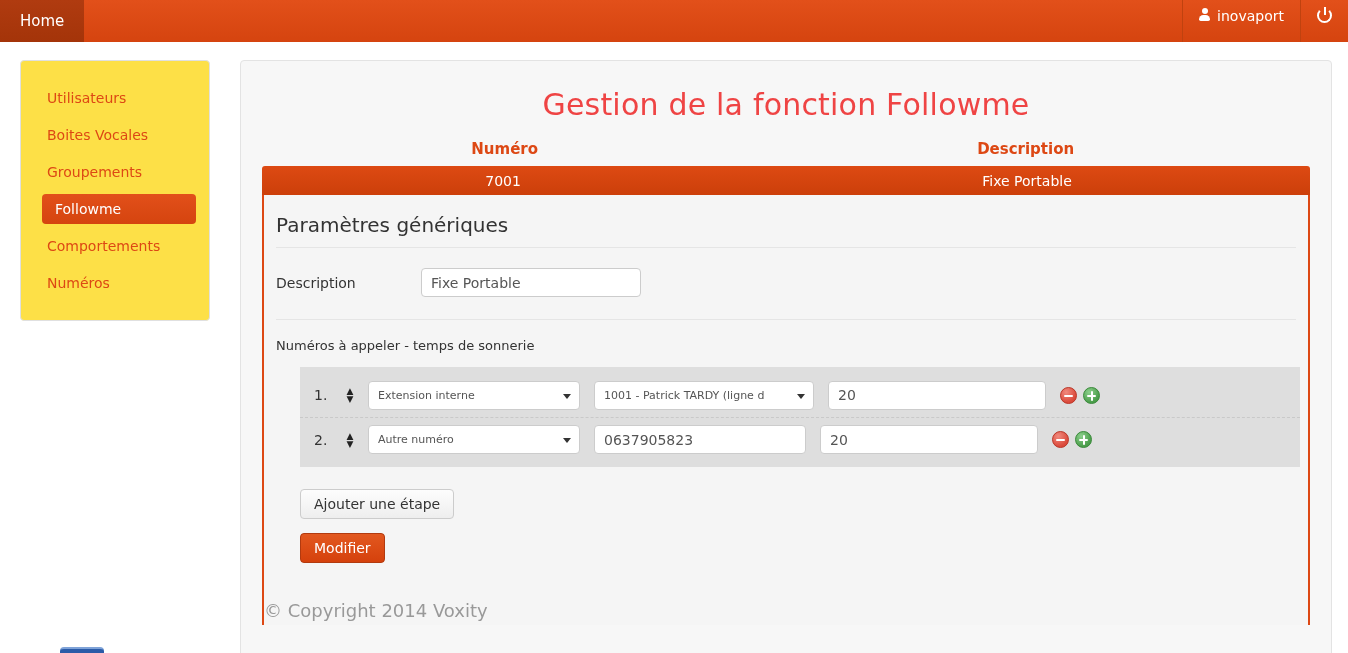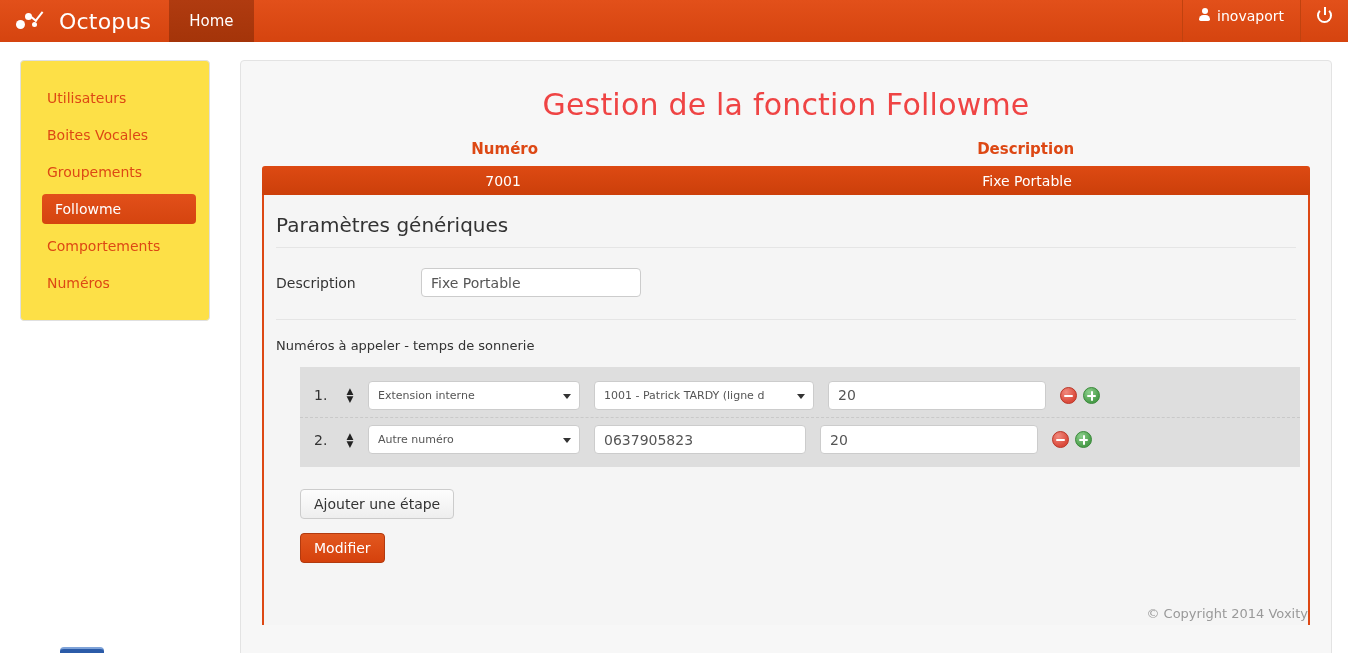--- a/index.html
+++ b/index.html
@@ -164,42 +164,33 @@
   }
   .btn-primary{
     display:inline-block; margin:14px 0 0 24px;
     height:30px; line-height:28px; padding:0 13px;
     background:#dd4814; background-image:linear-gradient(to bottom,#e2581f,#d5410c);
     border:1px solid #b23a0f; border-radius:4px;
     font-size:14px; color:#fff; font-family:"DejaVu Sans", sans-serif;
   }
   .footer{
     position:absolute; left:0; right:0; bottom:4px;
-    text-align:right; color:#999; font-size:13px;
+    text-align:left; color:#999; font-size:18px;
   }
 
   .chat-widget{
     position:absolute; left:60px; bottom:0; width:44px; height:6px;
     background:#2b5ba8; border-radius:4px 4px 0 0;
     border-top:2px solid #7fa3d8;
   }
 </style>
 </head>
 <body>
 
 <div class="navbar">
-  <div class="brand">
-    <span class="logo">
-      <span class="d1"></span>
-        <span class="d2"></span>
-        <span class="d3"></span>
-        <span class="tick"></span>
-    </span>
-    <span class="name">Octopus</span>
-  </div>
   <div class="nav-tab">
     <span>Home</span>
   </div>
   <div class="nav-right">
     <div class="nav-user">
       <span class="ic-user"></span>
       <span>inovaport</span>
     </div>
     <div class="nav-power">
       <span class="ic-power"></span>

